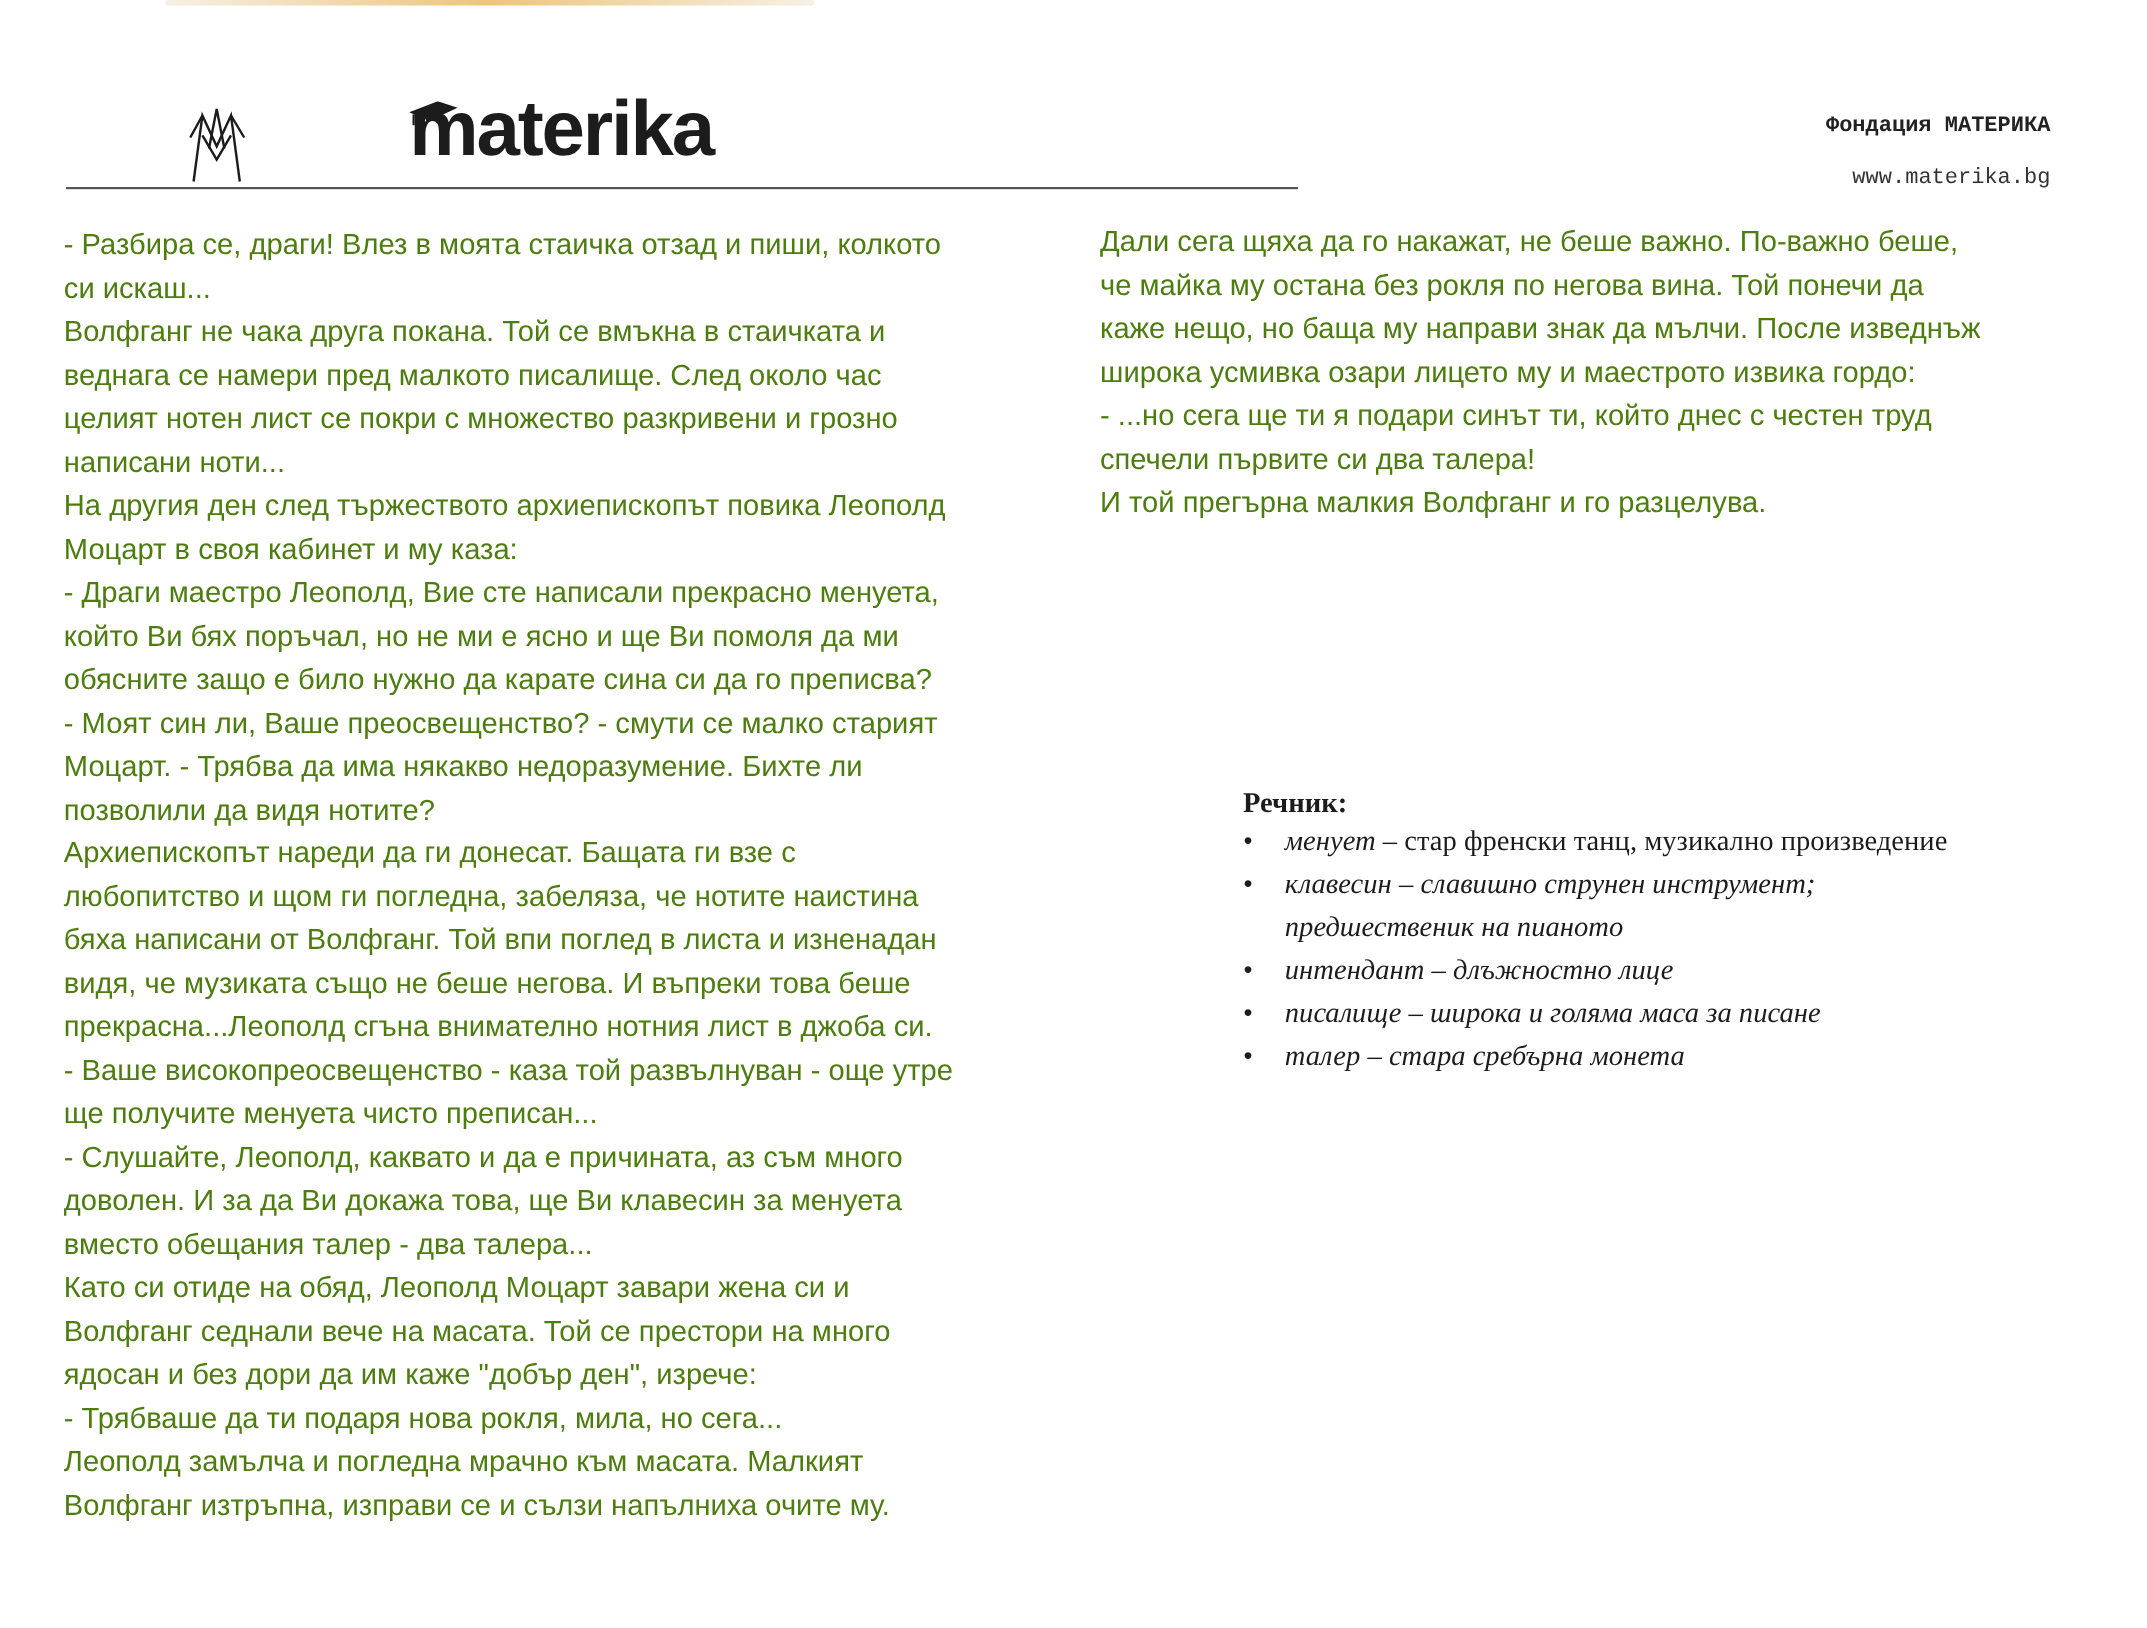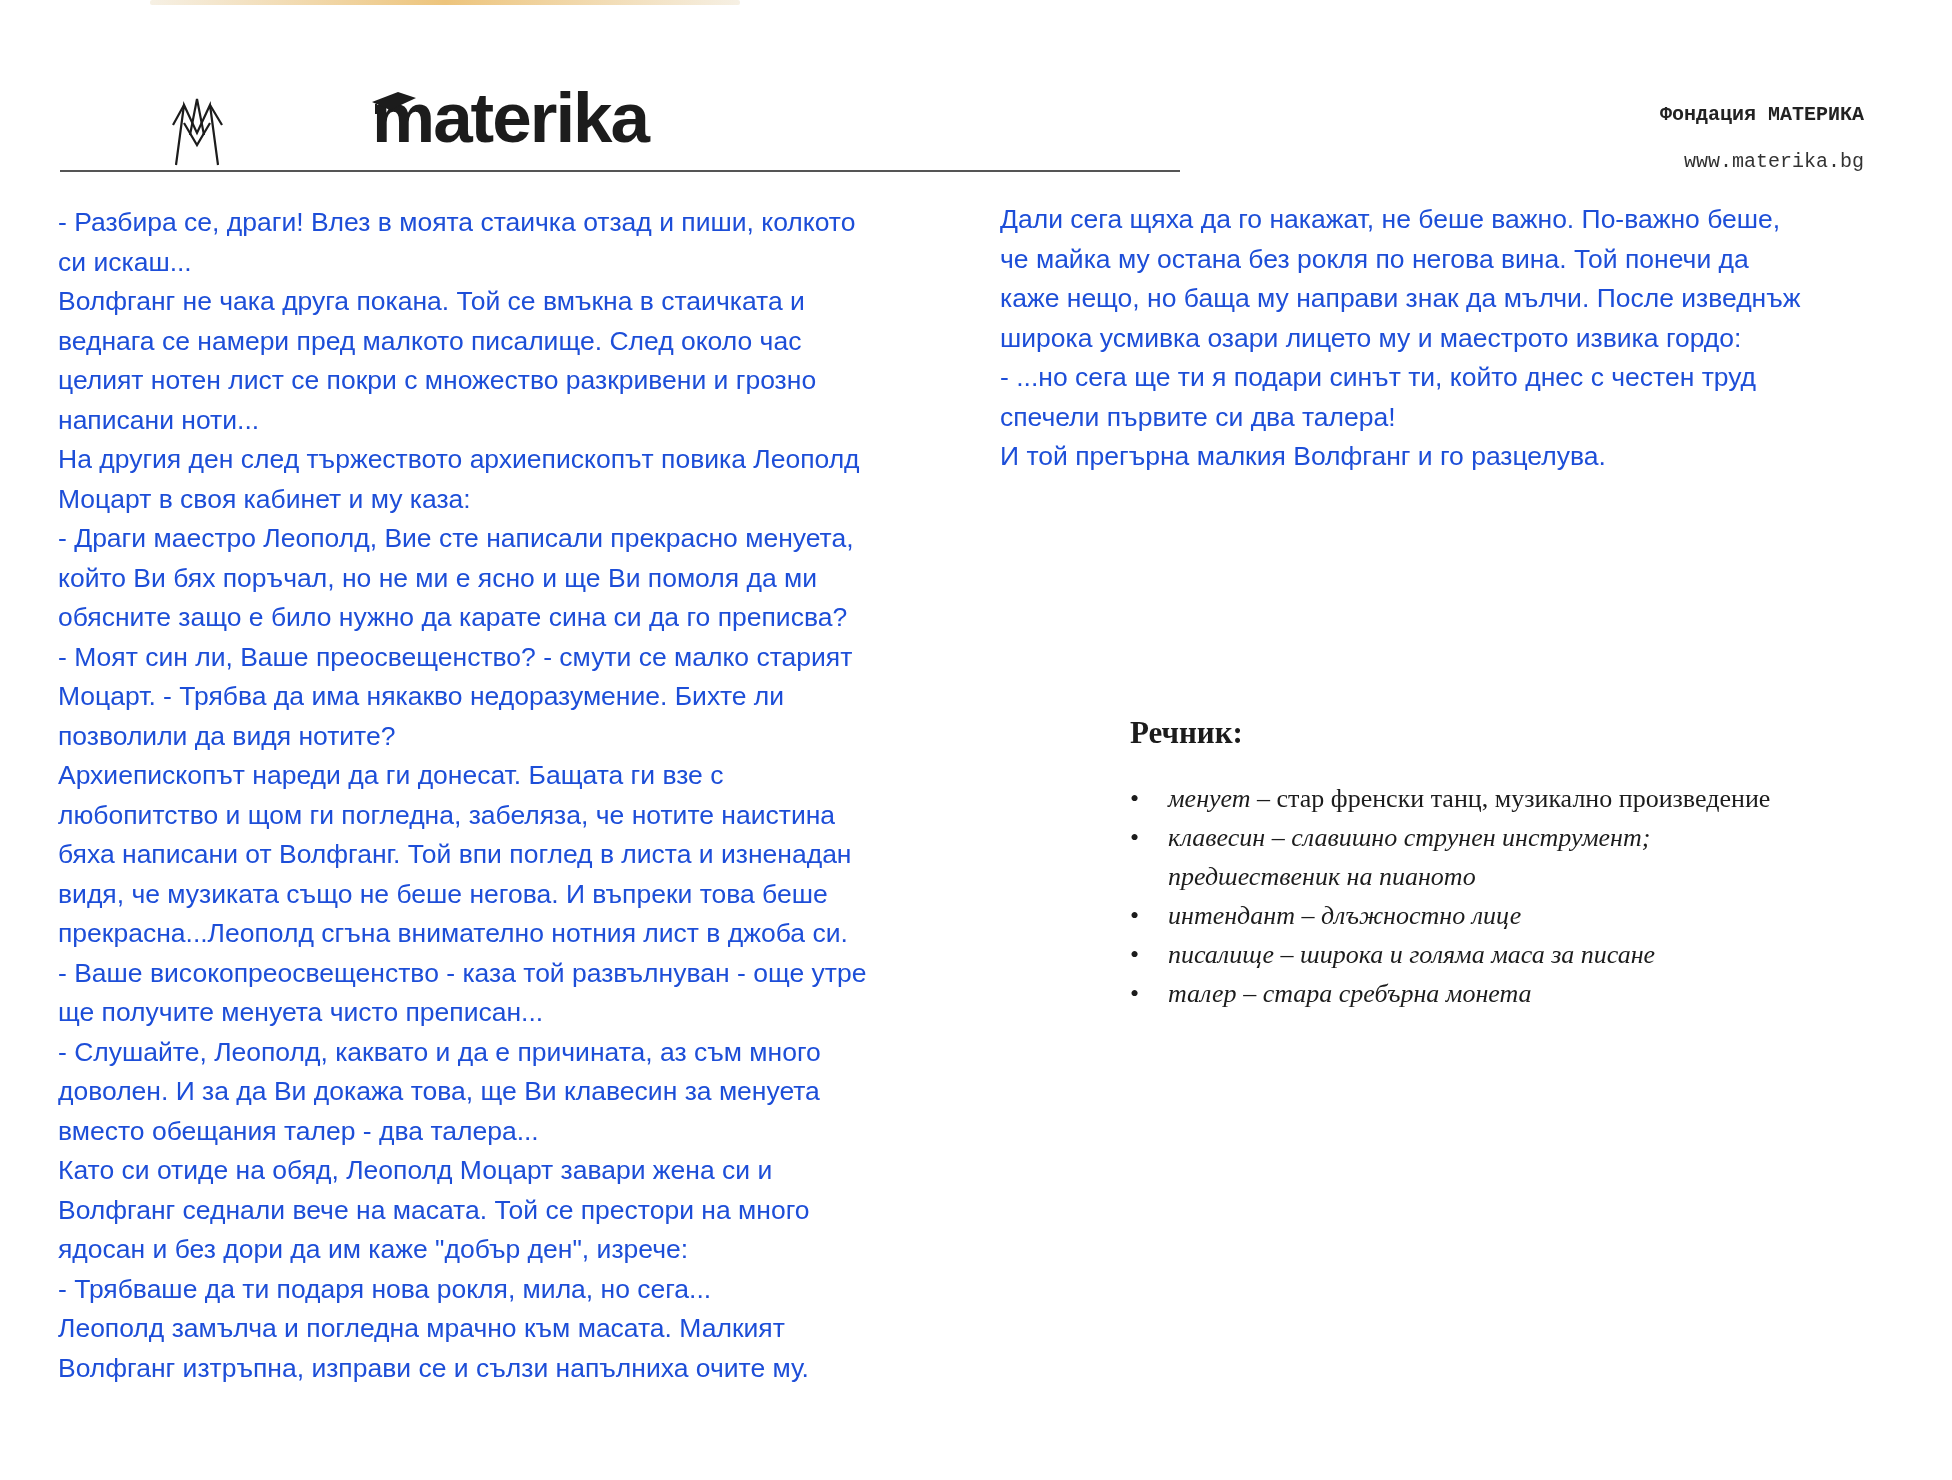--- a/index.html
+++ b/index.html
@@ -8,26 +8,26 @@
     background: linear-gradient(90deg, rgba(210,180,120,0.2), rgba(235,190,110,0.9) 50%, rgba(210,180,120,0.2)); border-radius: 2px; }
   .header { position: absolute; left: 0; top: 0; width: 1952px; height: 175px; }
   .m-mark { position: absolute; left: 170px; top: 95px; width: 55px; height: 72px; }
   .wordmark { position: absolute; left: 372px; top: 82px; font-family: "Liberation Sans", sans-serif; font-weight: bold;
     font-size: 71px; letter-spacing: -2px; color: #1c1c1c; line-height: 1; }
   .wordmark .cap { position: absolute; left: -2px; top: 10px; width: 48px; height: 22px; }
   .header-rule { position: absolute; left: 60px; top: 170px; width: 1120px; height: 2px; background: #555; }
   .org { position: absolute; right: 88px; top: 103px; text-align: right; font-family: Liberation Mono, monospace; }
   .org-name { font-size: 20px; font-weight: bold; color: #222; }
   .org-url { font-size: 20px; color: #333; margin-top: 24px; }
-  .col { position: absolute; font-family: "Liberation Sans", sans-serif; font-size: 26.5px; line-height: 39.5px; color: #1d4ed8; }
+  .col { position: absolute; font-family: "Liberation Sans", sans-serif; font-size: 26.5px; line-height: 39.5px; color: #4d7c0f; }
   .col-left { left: 58px; top: 203px; width: 880px; }
   .col-right { left: 1000px; top: 200px; width: 880px; }
   .col p { margin: 0; white-space: nowrap; }
   .glossary { position: absolute; left: 1130px; top: 715px; font-family: "Liberation Serif", serif; color: #1c1c1c; }
-  .glossary-title { font-weight: bold; font-size: 31px; margin-bottom: 28px; }
+  .glossary-title { font-weight: bold; font-size: 26px; }
   .glossary ul { margin: 0; padding: 0; list-style: none; }
   .glossary li { position: relative; padding-left: 38px; font-size: 26px; line-height: 39px; }
   .glossary li .bullet { position: absolute; left: 0; top: 0; font-style: normal; }
   .glossary .term, .glossary .def-it { font-style: italic; }
 </style>
 </head>
 <body>
 
 <div class="top-stripe"></div>
 

